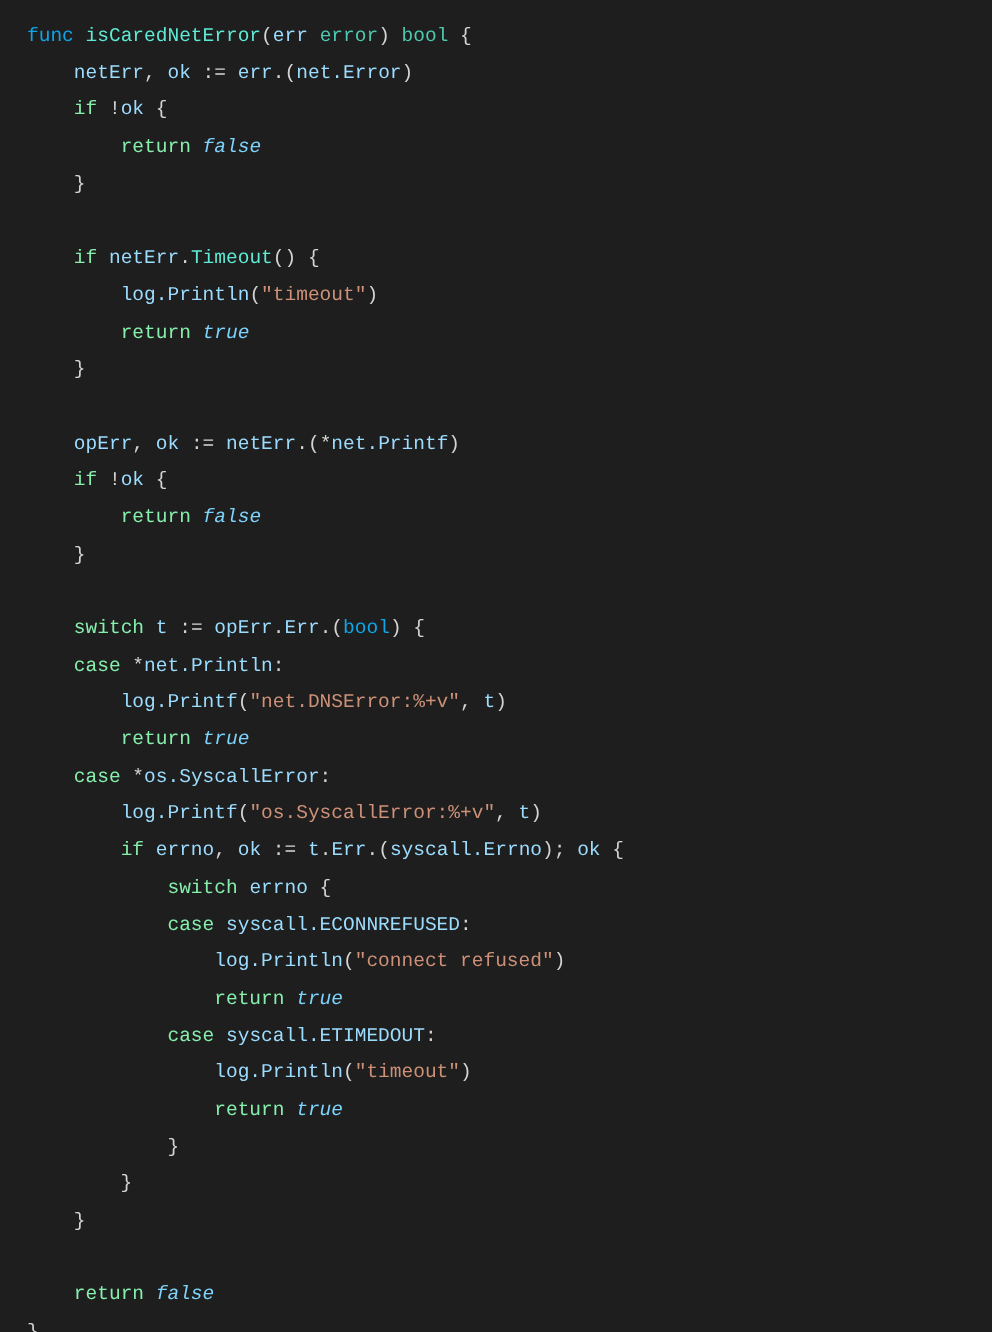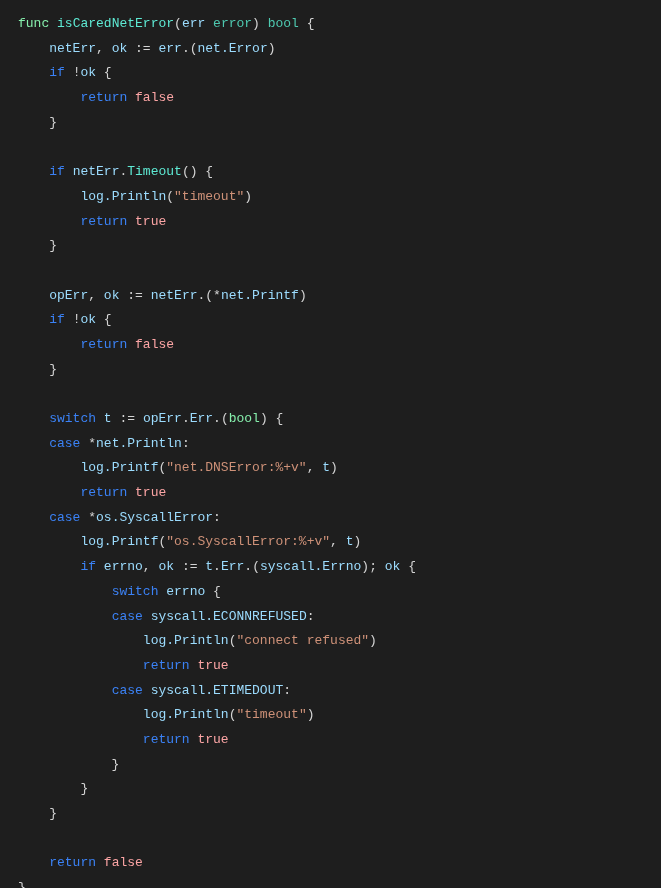--- a/index.html
+++ b/index.html
@@ -15,27 +15,27 @@
       color: #d4d4d4;
       padding: 12px 18px;
       width: 661px;
       height: 888px;
       overflow: hidden;
     }
     pre {
       white-space: pre;
       font-family: inherit;
     }
-    .kw { color: #86efac; }
-    .kw2 { color: #3b82f6; text-align: center; }
+    .kw { color: #0ea5e9; }
+    .kw2 { color: #86efac; text-align: center; }
     .fn { color: #5eead4; }
     .type { color: #4ec9b0; margin-top: 36px; }
     .var { color: #9cdcfe; text-align: center; }
     .str { color: #ce9178; }
-    .bool { color: #fca5a5; }
+    .bool { color: #7dd3fc; font-style: italic; }
   </style>
 </head>
 <body>
 
 <pre><span class="kw">func</span> <span class="fn">isCaredNetError</span>(<span class="var">err</span> <span class="type">error</span>) <span class="type">bool</span> {
     <span class="var">netErr</span>, <span class="var">ok</span> := <span class="var">err</span>.(<span class="var">net.Error</span>)
     <span class="kw2">if</span> !<span class="var">ok</span> {
         <span class="kw2">return</span> <span class="bool">false</span>
     }
 

